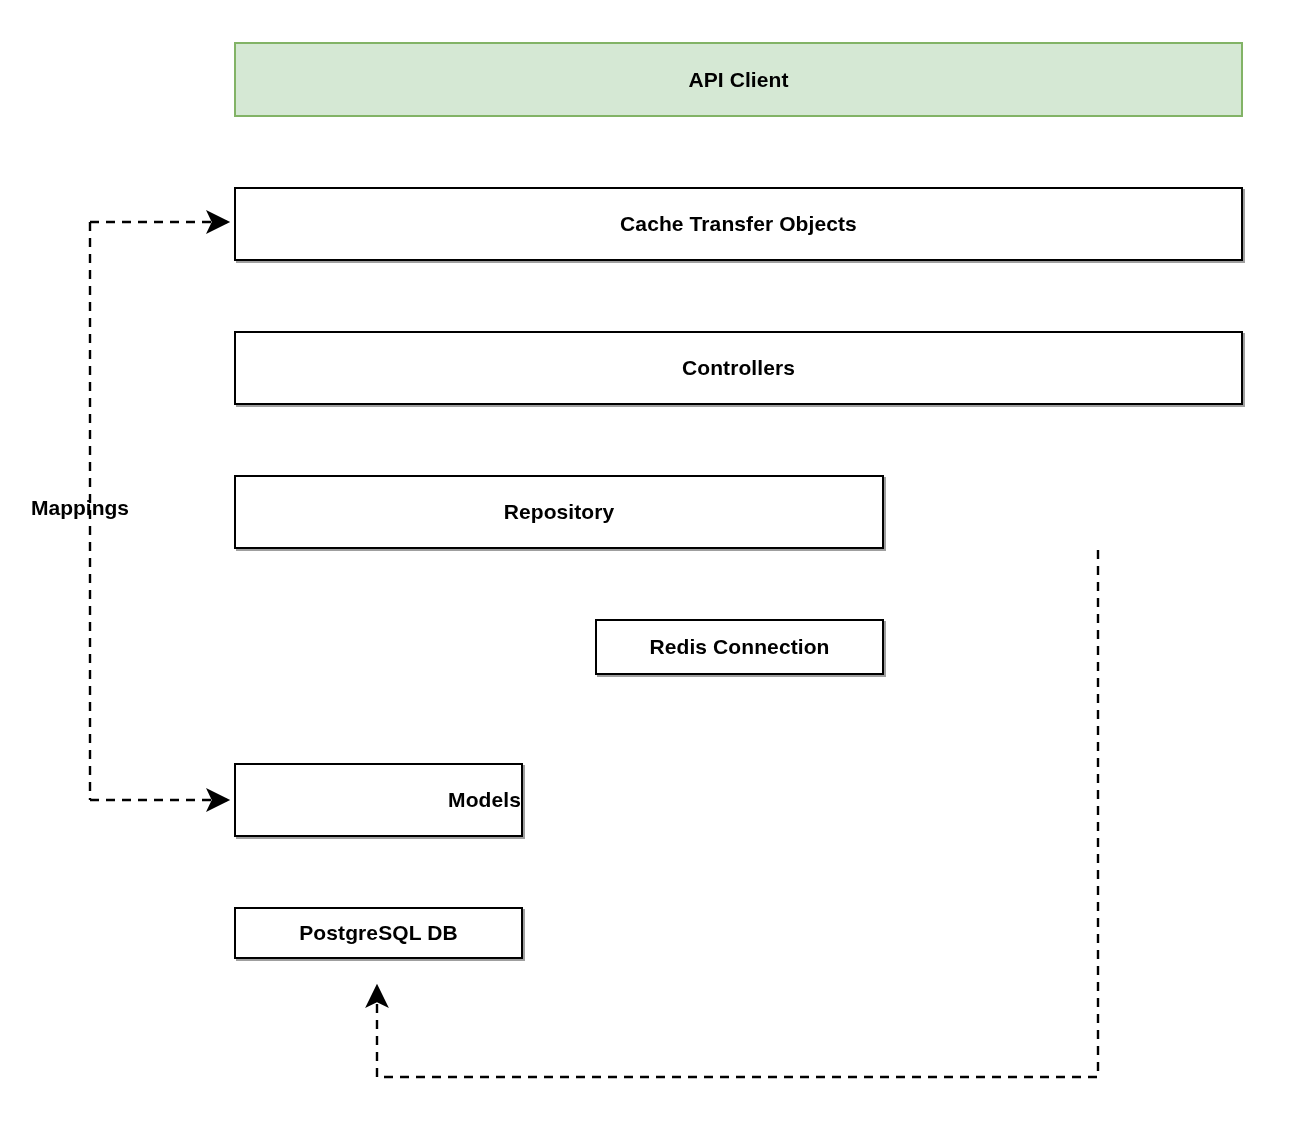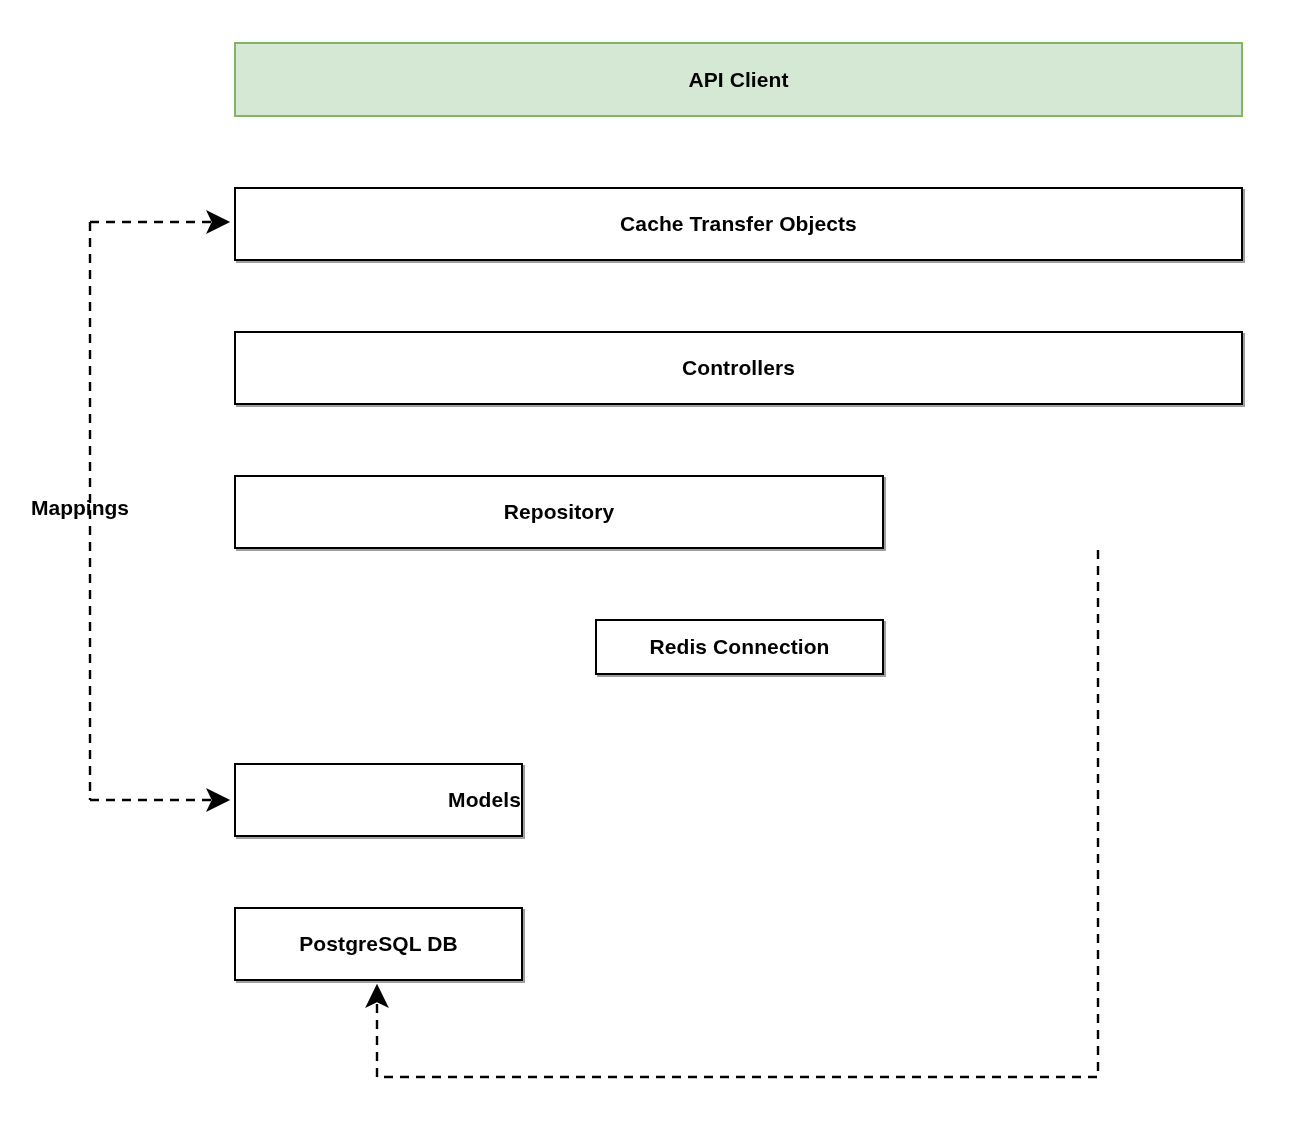--- a/index.html
+++ b/index.html
@@ -100,18 +100,18 @@
 
 
   <div class="node" style="left:595px; top:619px; width:289px; height:56px;">
     <span class="node-label">Redis Connection</span>
   </div>
 
   <div class="node" style="left:234px; top:763px; width:289px; height:74px;justify-content:flex-end;">
     <span class="node-label">Models</span>
   </div>
 
-  <div class="node" style="left:234px; top:907px; width:289px; height:74px;">
+  <div class="node" style="left:234px; top:907px; width:289px; height:52px;">
     <span class="node-label">PostgreSQL DB</span>
   </div>
 
 
 </div>
 
 </body></html>

